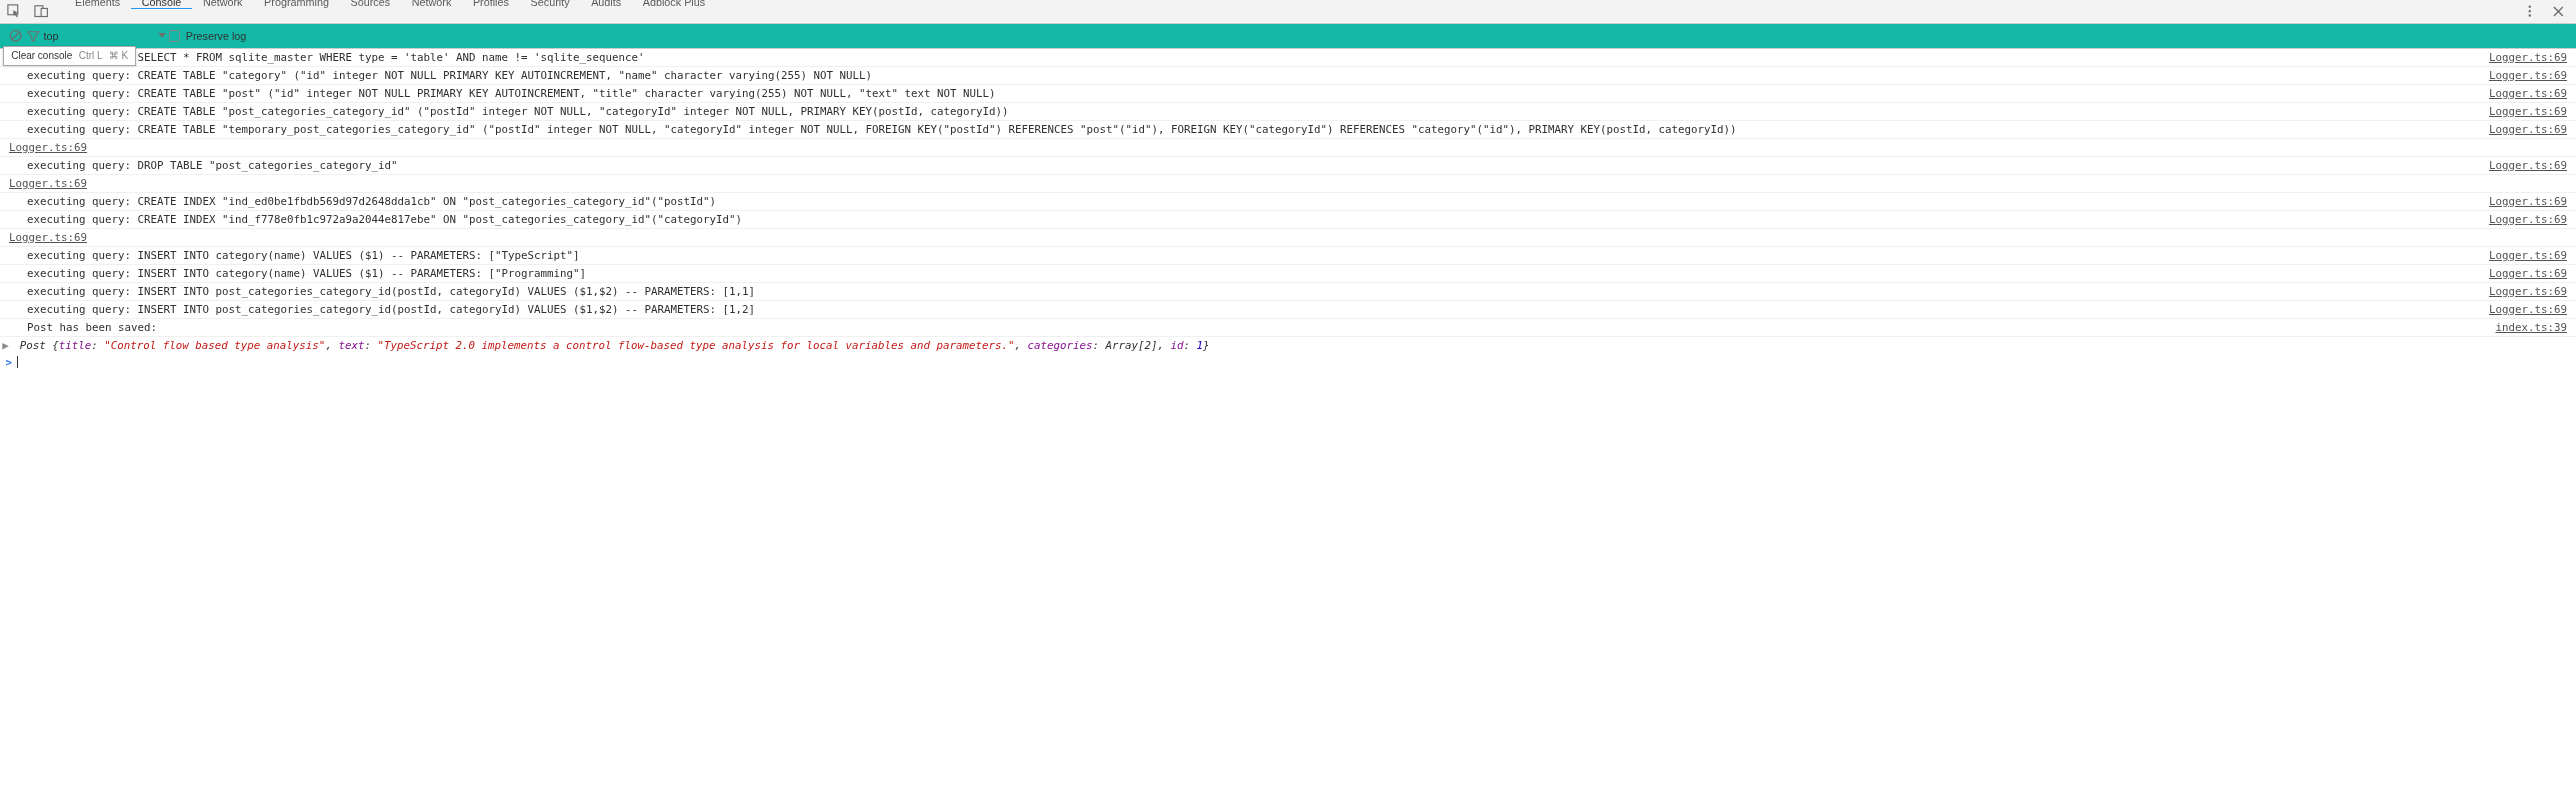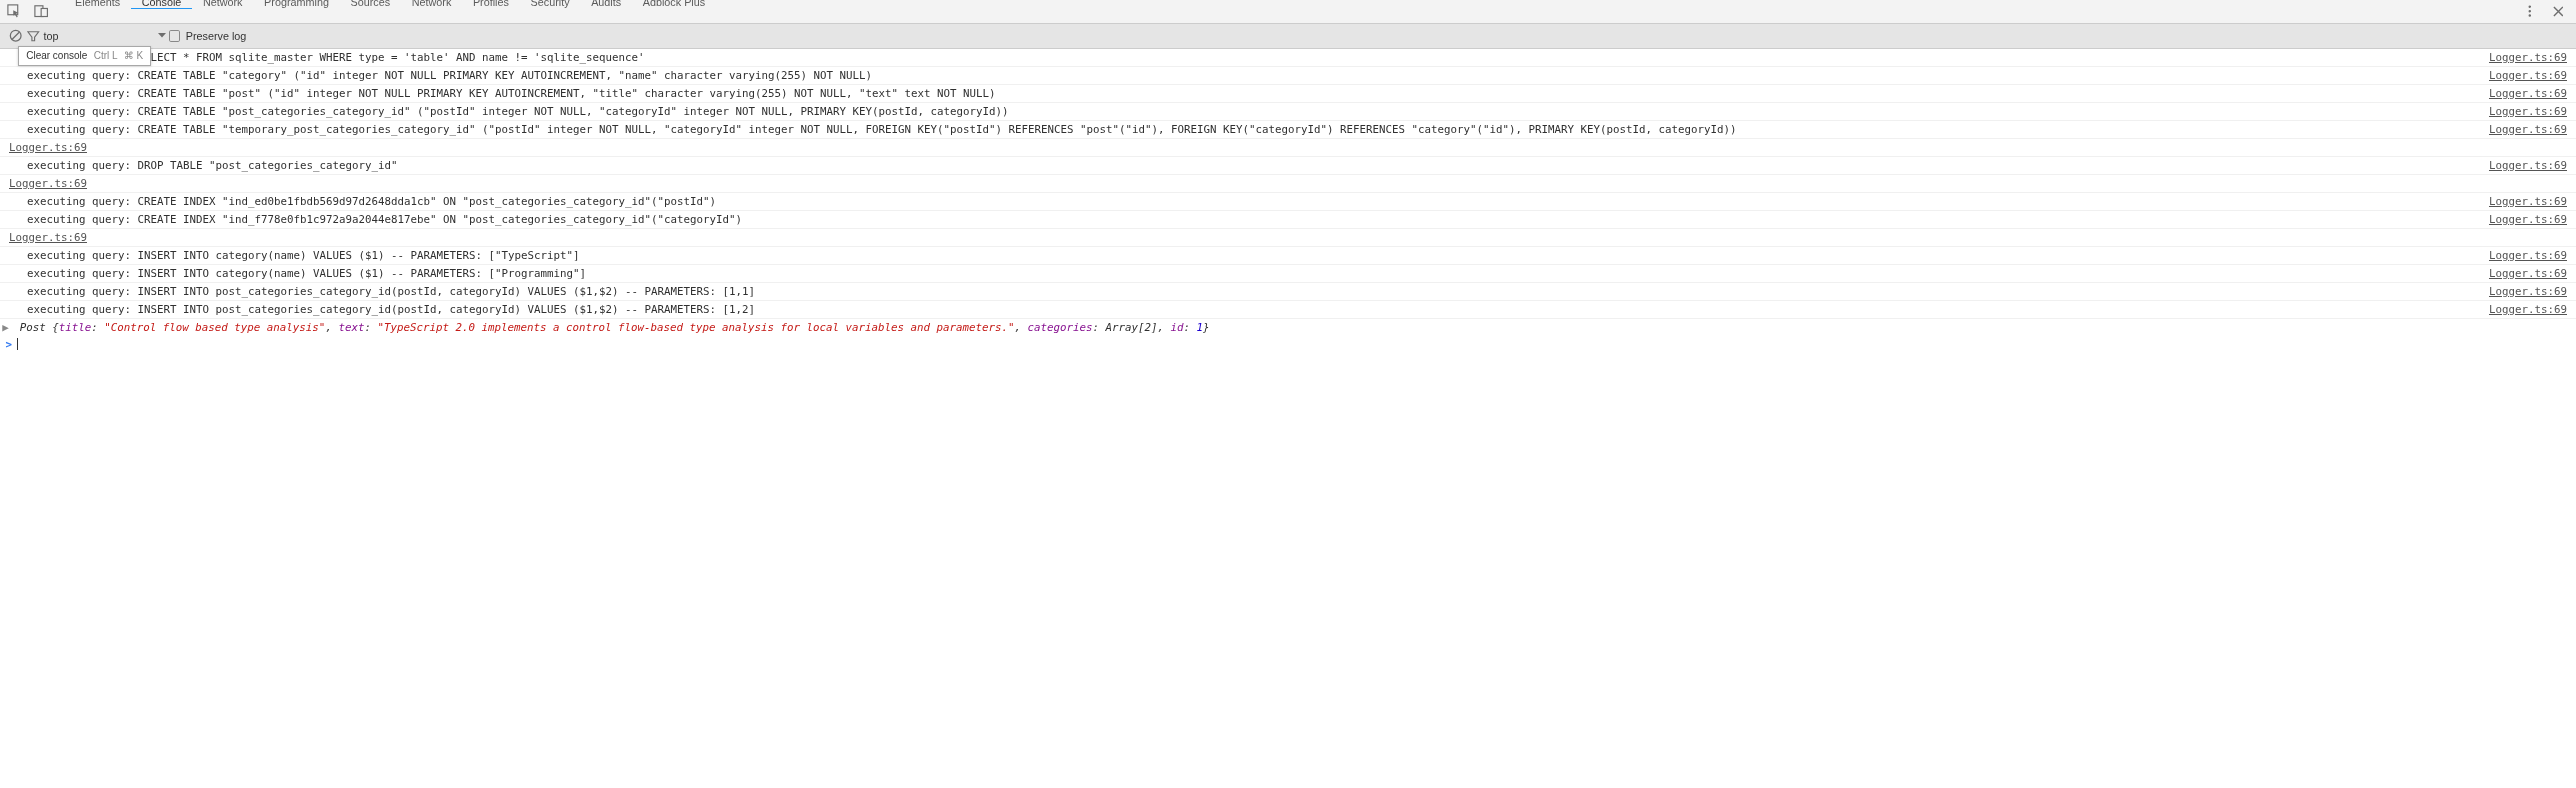--- a/index.html
+++ b/index.html
@@ -5,25 +5,25 @@
 * { box-sizing: border-box; margin: 0; padding: 0; }
 body { font-family: "Helvetica Neue", "Lucida Grande", sans-serif; font-size: 10.8px; color: #333; background: #fff; width: 2576px; }
 .toolbar { display: flex; align-items: center; height: 24px; border-bottom: 0.9px solid #ccc; background: #f3f3f3; padding: 0 3.6px; }
 .tb-left { display: flex; align-items: center; gap: 12.5px; padding-left: 3.6px; }
 .tb-icon { width: 14.3px; height: 14.3px; display: inline-flex; align-items: center; justify-content: center; color: #6e6e6e; }
 .tabs { display: flex; align-items: flex-start; margin-left: 16px; height: 32px; }
 .tab { padding: 0 10.8px; display: flex; align-items: center; color: #5a5a5a; cursor: default; font-size: 10.8px; }
 .tab.active { color: #333; border-bottom: 1.8px solid #2196f3; }
 .tb-spacer { flex: 1; }
 .tb-right { display: flex; align-items: center; gap: 14.3px; padding-right: 7.2px; }
-.subbar { display: flex; align-items: center; height: 25px; border-bottom: 0.9px solid #ccc; padding: 0 9px; gap: 3px; background: #e5e5e5; position: relative; }
+.subbar { display: flex; align-items: center; height: 25px; border-bottom: 0.9px solid #ccc; padding: 0 9px; gap: 3px; background: #14b8a6; position: relative; }
 .ctx-select { display: inline-flex; align-items: center; gap: 99px; color: #333; }
 .chev { color: #6e6e6e; }
 .chk { width: 11.7px; height: 11.7px; border: 0.9px solid #888; border-radius: 1.8px; display: inline-block; }
-.tooltip { position: absolute; top: 21.5px; left: 18px; background: #fff; border: 0.9px solid #a8a8a8; padding: 3.6px 7.2px; font-size: 10px; color: #333; box-shadow: 0 0.9px 2.7px rgba(0,0,0,.2); z-index: 5; white-space: nowrap; }
+.tooltip { position: absolute; top: 21.5px; left: 3px; background: #fff; border: 0.9px solid #a8a8a8; padding: 3.6px 7.2px; font-size: 10px; color: #333; box-shadow: 0 0.9px 2.7px rgba(0,0,0,.2); z-index: 5; white-space: nowrap; }
 .tooltip .key { color: #888; margin-left: 3.6px; }
 .log-area { font-family: Menlo, Consolas, monospace; font-size: 10.8px; line-height: 15.2px; }
 .row { display: flex; border-bottom: 0.9px solid #f0f0f0; padding: 0.9px 0; }
 .row .arrow { width: 10.8px; flex: 0 0 10.8px; text-align: center; color: #888; }
 .row .msg { flex: 1; padding-left: 27px; white-space: pre-wrap; word-wrap: break-word; color: #303030; }
 .row .src { flex: 0 0 auto; padding: 0 9px; color: #545454; text-decoration: underline; cursor: pointer; white-space: nowrap; }
 .obj-row { padding-left: 22.4px; }
 .obj { font-style: italic; }
 .key-prop { color: #881391; }
 .str { color: #c41a16; }
@@ -164,20 +164,24 @@
       <div class="src">Logger.ts:69</div>
     </div>
     <div class="row">
       <div class="msg">executing query: INSERT INTO post_categories_category_id(postId, categoryId) VALUES ($1,$2) -- PARAMETERS: [1,1]</div>
       <div class="src">Logger.ts:69</div>
     </div>
     <div class="row">
       <div class="msg">executing query: INSERT INTO post_categories_category_id(postId, categoryId) VALUES ($1,$2) -- PARAMETERS: [1,2]</div>
       <div class="src">Logger.ts:69</div>
     </div>
+    <div class="row">
+      <div class="msg">Post has been saved:</div>
+      <div class="src">index.ts:39</div>
+    </div>
   </div>
 
 <div class="log-area">
   <div class="row" style="border-bottom:none;">
     <span class="arrow">▶</span>
     <span class="obj-row obj" style="padding-left:9px;">
       <span class="cls">Post</span> {<span class="key-prop">title</span>: <span class="str">"Control flow based type analysis"</span>, <span class="key-prop">text</span>: <span class="str">"TypeScript 2.0 implements a control flow-based type analysis for local variables and parameters."</span>, <span class="key-prop">categories</span>: <span class="cls">Array[2]</span>, <span class="key-prop">id</span>: <span class="num">1</span>}
     </span>
   </div>
 </div>

